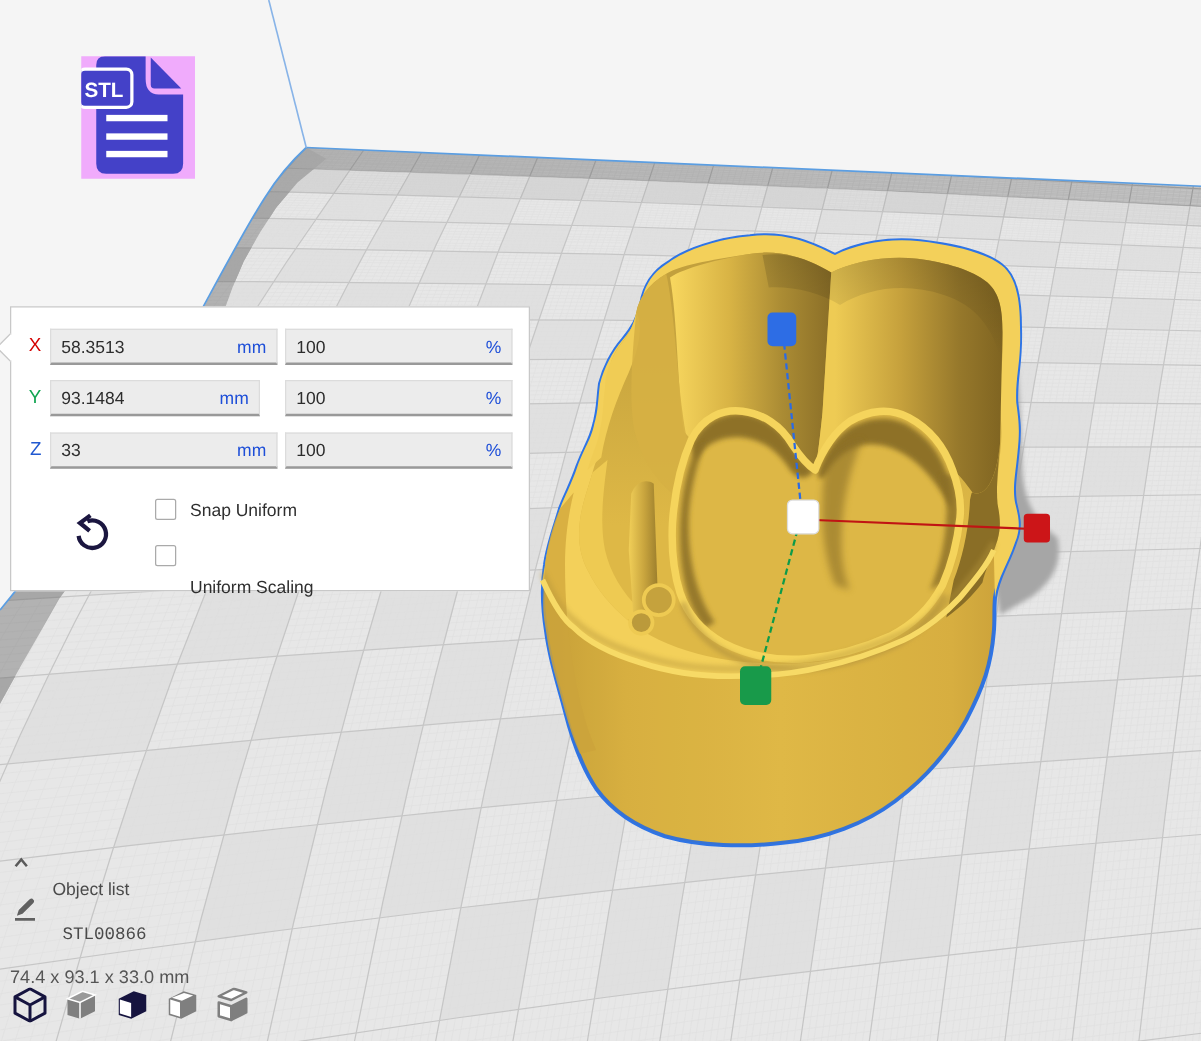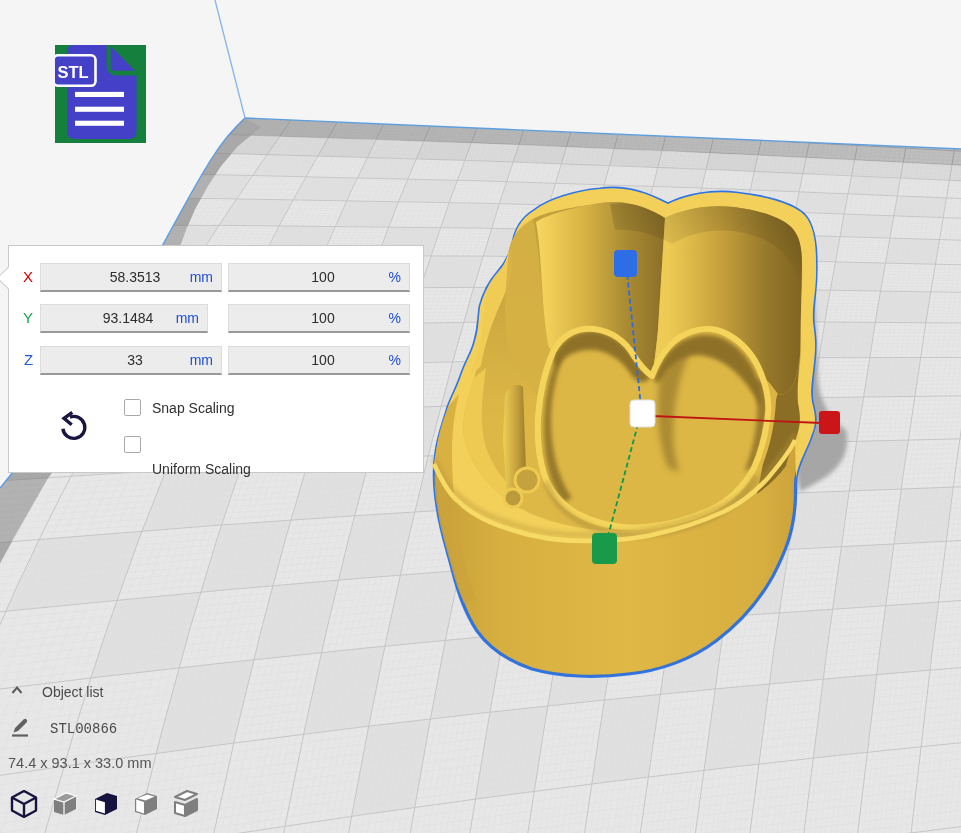--- a/index.html
+++ b/index.html
@@ -1,24 +1,24 @@
 <!DOCTYPE html>
 <html><head><meta charset="utf-8"><style>
 * { margin:0; padding:0; box-sizing:border-box; }
 html,body { width:961px; height:833px; overflow:hidden; font-family:"Liberation Sans",sans-serif; background:#f5f5f5; }
 #stage { position:relative; width:961px; height:833px; }
 #scene { position:absolute; left:0; top:0; }
 .panel { position:absolute; left:8px; top:245px; width:416px; height:228px; background:#ffffff; border:1px solid #c8c8c8; }
 .notch { position:absolute; left:-9px; top:24px; width:16px; height:16px; background:#ffffff; border-left:1px solid #c8c8c8; border-bottom:1px solid #c8c8c8; transform:rotate(45deg); }
 .axis { position:absolute; font-size:15px; font-weight:400; }
-.fld { position:absolute; height:29px; background:#ececec; border:1px solid #dcdcdc; border-bottom:2px solid #999999; font-size:14px; color:#2d2d2d; line-height:27px; padding-left:8px;text-align:center; }
+.fld { position:absolute; height:29px; background:#ececec; border:1px solid #dcdcdc; border-bottom:2px solid #999999; font-size:14px; color:#2d2d2d; line-height:27px; padding-left:8px; }
 .unit { position:absolute; right:8px; top:0; color:#1d4ed8; }
 .cb { position:absolute; width:17px; height:17px; background:#ffffff; border:1px solid #aaaaaa; border-radius:2px; }
 .cblab { position:absolute; font-size:14px; color:#2f2f2f; }
-.txt { position:absolute; font-size:14px; color:#3c3c3c; }
+.txt { position:absolute; font-size:14px; color:#3c3c3c;margin-top:19px; }
 </style></head><body>
 <div id="stage">
 <svg id="scene" width="961" height="833" viewBox="0 0 961 833">
 <rect width="961" height="833" fill="#f5f5f5"></rect>
 <clipPath id="plateclip">
         <path d="M245,118 L961,149 L961,833 L0,833 L0,488 C40,440 100,355 135,295 C160,252 190,192 212,158 C222,142 233,129 245,118 Z"></path>
       </clipPath>
       <path d="M245,118 L961,149 L961,833 L0,833 L0,488 C40,440 100,355 135,295 C160,252 190,192 212,158 C222,142 233,129 245,118 Z" fill="#e7e7e7"></path>
       <g clip-path="url(#plateclip)">
         <g fill="#e0e0e0">
@@ -1073,21 +1073,21 @@
 <line x1="641" y1="407" x2="627" y2="272" stroke="#2b6be4" stroke-width="1.8" stroke-dasharray="5,3"></line>
 <line x1="638" y1="424" x2="607" y2="540" stroke="#0d9b4a" stroke-width="1.8" stroke-dasharray="5,3"></line>
 <line x1="652" y1="416" x2="822" y2="423" stroke="#c01414" stroke-width="1.8"></line>
 <rect x="614" y="250" width="23" height="27" rx="4" fill="#2d6de5"></rect>
 <rect x="592" y="533" width="25" height="31" rx="4" fill="#189a4a"></rect>
 <rect x="819" y="411" width="21" height="23" rx="3" fill="#cc1518"></rect>
 <rect x="630" y="400" width="25" height="27" rx="4" fill="#ffffff" stroke="#dddddd" stroke-width="1"></rect>
 
 </svg>
 
-<div style="position:absolute;left:55px;top:45px;width:91px;height:98px;background:#15803d;">
+<div style="position:absolute;left:65px;top:45px;width:91px;height:98px;background:#f0abfc;">
 <svg width="91" height="98" viewBox="0 0 91 98">
 <path d="M12,7 Q12,0 19,0 L51.5,0 L51.5,18 Q51.5,30.5 62,30.5 L81.5,30.5 L81.5,86 Q81.5,94 73.5,94 L20,94 Q12,94 12,86 Z" fill="#4441c8"></path>
 <path d="M55.6,1 L80,25.8 L58.6,25.8 Q55.6,25.8 55.6,22.8 Z" fill="#4441c8"></path>
 <rect x="-1.5" y="10.3" width="42" height="30.5" rx="4.5" fill="#4441c8" stroke="#ffffff" stroke-width="2.6"></rect>
 <text x="2.5" y="32.5" font-family="Liberation Sans,sans-serif" font-size="16.5" font-weight="bold" fill="#ffffff">STL</text>
 <rect x="20" y="46.9" width="49" height="5.1" fill="#ffffff"></rect>
 <rect x="20" y="61.7" width="49" height="5.1" fill="#ffffff"></rect>
 <rect x="20" y="75.7" width="49" height="5.1" fill="#ffffff"></rect>
 </svg>
 </div>
@@ -1101,21 +1101,21 @@
 <div class="fld" style="left:219px;top:17px;width:182px;">100<span class="unit">%</span></div>
 <div class="fld" style="left:31px;top:58px;width:168px;">93.1484<span class="unit">mm</span></div>
 <div class="fld" style="left:219px;top:58px;width:182px;">100<span class="unit">%</span></div>
 <div class="fld" style="left:31px;top:100px;width:182px;">33<span class="unit">mm</span></div>
 <div class="fld" style="left:219px;top:100px;width:182px;">100<span class="unit">%</span></div>
 <svg style="position:absolute;left:49px;top:160px;" width="40" height="40" viewBox="0 0 40 40">
 <path d="M 4.9,22.7 A 11,11 0 1 0 11.9,11.1" fill="none" stroke="#1b1640" stroke-width="3.4"></path>
 <path d="M 14.3,6.3 L 6.0,12.4 L 13.7,18.7" fill="none" stroke="#1b1640" stroke-width="3.4"></path>
 </svg>
 <div class="cb" style="left:115px;top:153px;"></div>
-<div class="cblab" style="left:143px;top:154px;">Snap Scaling</div>
+<div class="cblab" style="left:143px;top:154px;">Snap Uniform</div>
 <div class="cb" style="left:115px;top:190px;"></div>
 <div class="cblab" style="left:143px;top:191px;margin-top:24px;">Uniform Scaling</div>
 </div>
 
 <svg style="position:absolute;left:11px;top:685px;" width="12" height="10" viewBox="0 0 12 10">
       <path d="M1.5,8 L6,2.5 L10.5,8" fill="none" stroke="#5a5a5a" stroke-width="2"></path>
     </svg>
 <div class="txt" style="left:42px;top:684px;color:#4a4a4a;">Object list</div>
 <svg style="position:absolute;left:11px;top:717px;" width="19" height="21" viewBox="0 0 19 21">
       <path d="M1,18.5 L17,18.5" stroke="#606060" stroke-width="2.2"></path>

